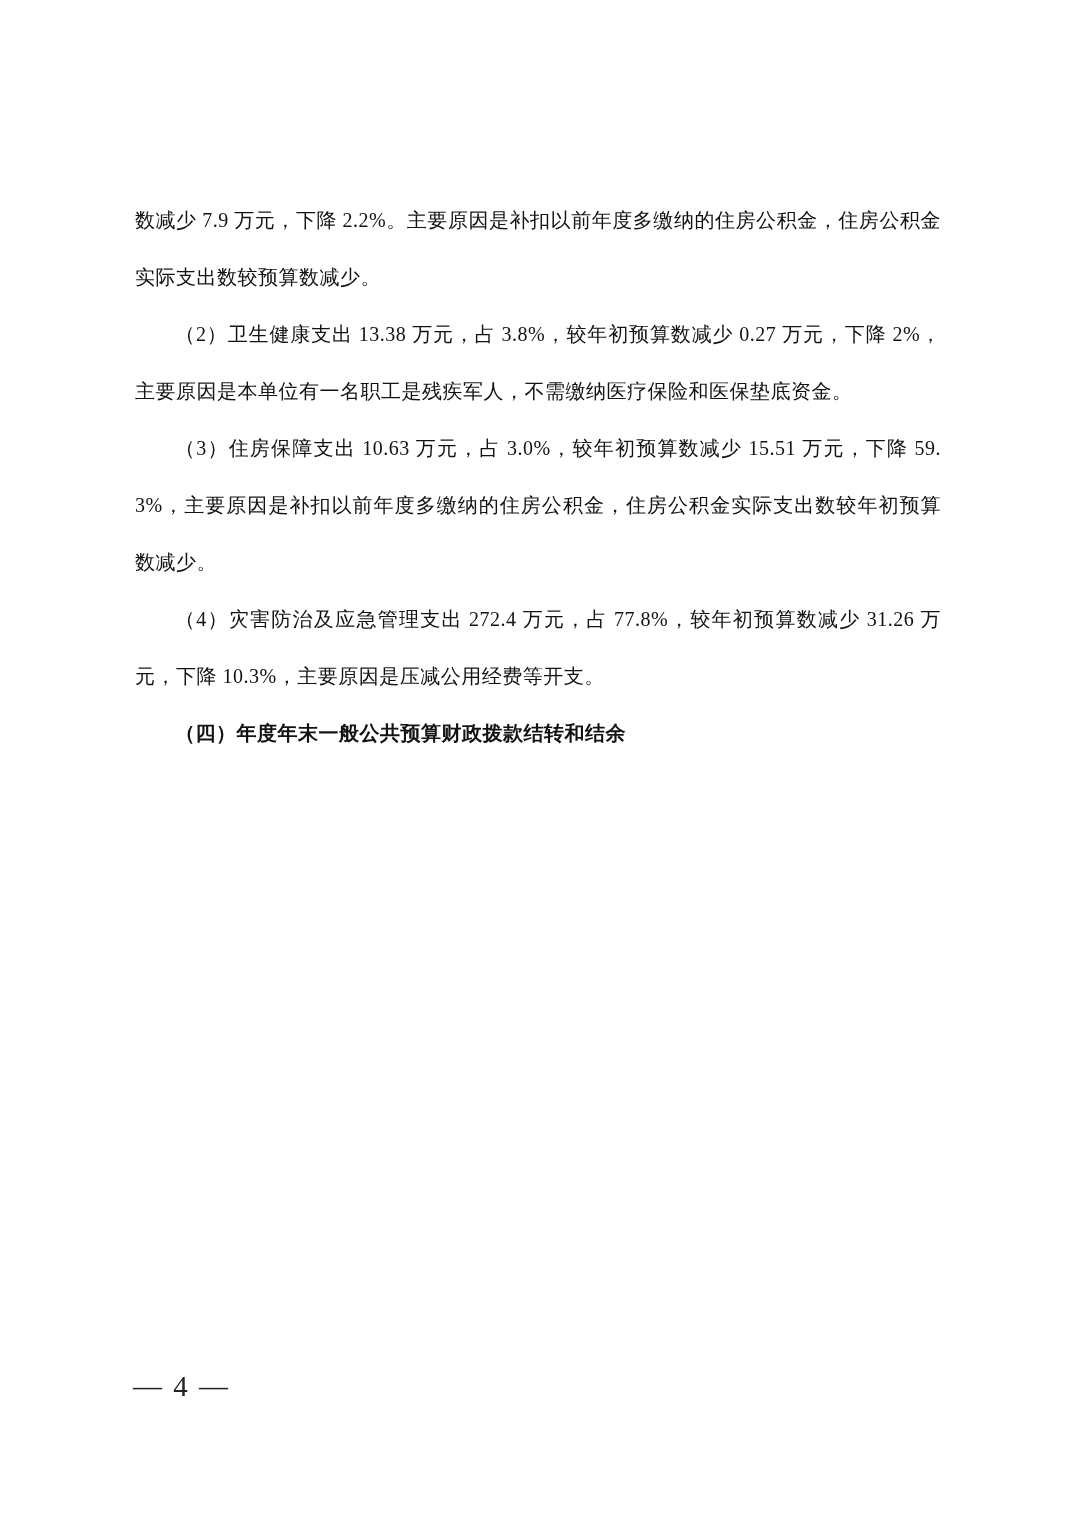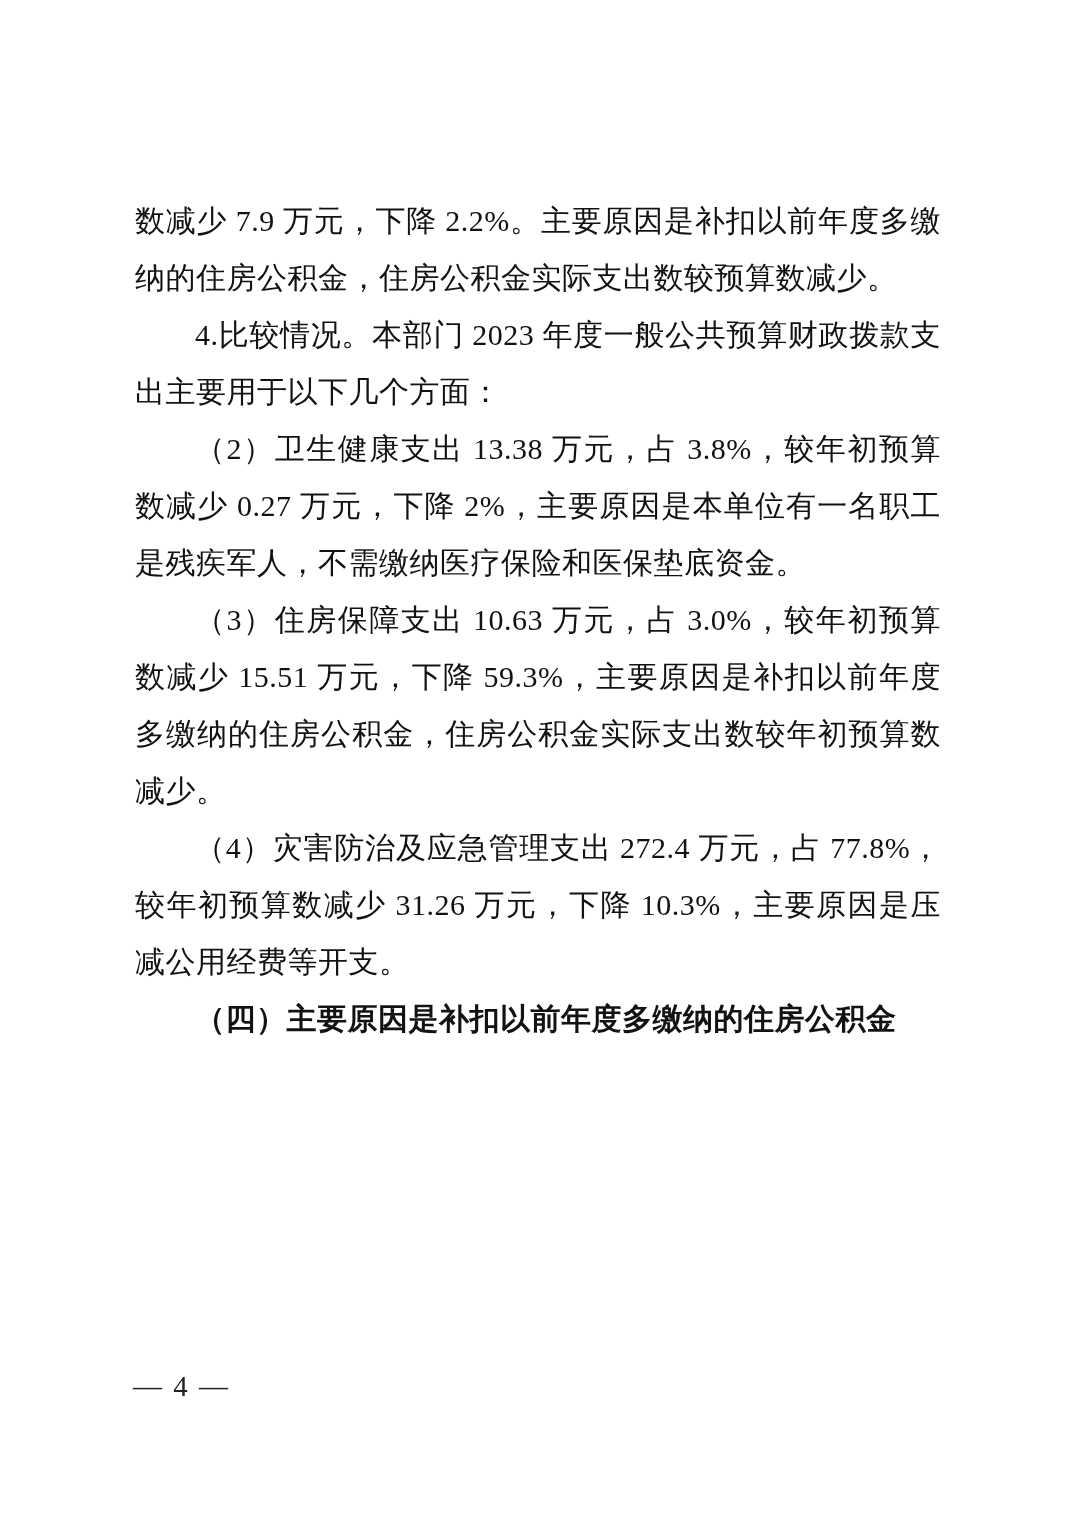--- a/index.html
+++ b/index.html
@@ -21,21 +21,21 @@
     overflow: hidden;
   }
   .content {
     position: absolute;
     left: 135px;
     top: 192px;
     width: 806px;
   }
   .para {
     margin: 0;
-    font-size: 30px;
+    font-size: 20px;
     line-height: 57px;
     text-align: justify;
     letter-spacing: 0.5px;
     word-break: break-all;
     color: #121212;
   }
   .para.indent {
     text-indent: 2em;
   }
   .para.bold {
@@ -51,22 +51,21 @@
     letter-spacing: 2px;
   }
 </style>
 </head>
 <body>
 
 <div class="page">
   <div class="content">
 
   <p class="para">数减少 7.9 万元，下降 2.2%。主要原因是补扣以前年度多缴纳的住房公积金，住房公积金实际支出数较预算数减少。</p>
-      <p class="para indent">4.比较情况。本部门 2023 年度一般公共预算财政拨款支出主要用于以下几个方面：</p>
       <p class="para indent">（2）卫生健康支出 13.38 万元，占 3.8%，较年初预算数减少 0.27 万元，下降 2%，主要原因是本单位有一名职工是残疾军人，不需缴纳医疗保险和医保垫底资金。</p>
       <p class="para indent">（3）住房保障支出 10.63 万元，占 3.0%，较年初预算数减少 15.51 万元，下降 59.3%，主要原因是补扣以前年度多缴纳的住房公积金，住房公积金实际支出数较年初预算数减少。</p>
       <p class="para indent">（4）灾害防治及应急管理支出 272.4 万元，占 77.8%，较年初预算数减少 31.26 万元，下降 10.3%，主要原因是压减公用经费等开支。</p>
-      <p class="para indent bold">（四）主要原因是补扣以前年度多缴纳的住房公积金</p>
+      <p class="para indent bold">（四）年度年末一般公共预算财政拨款结转和结余</p>
     </div>
   <div class="footer">
     <span>— 4 —</span>
   </div>
 </div>
 
 </body></html>

